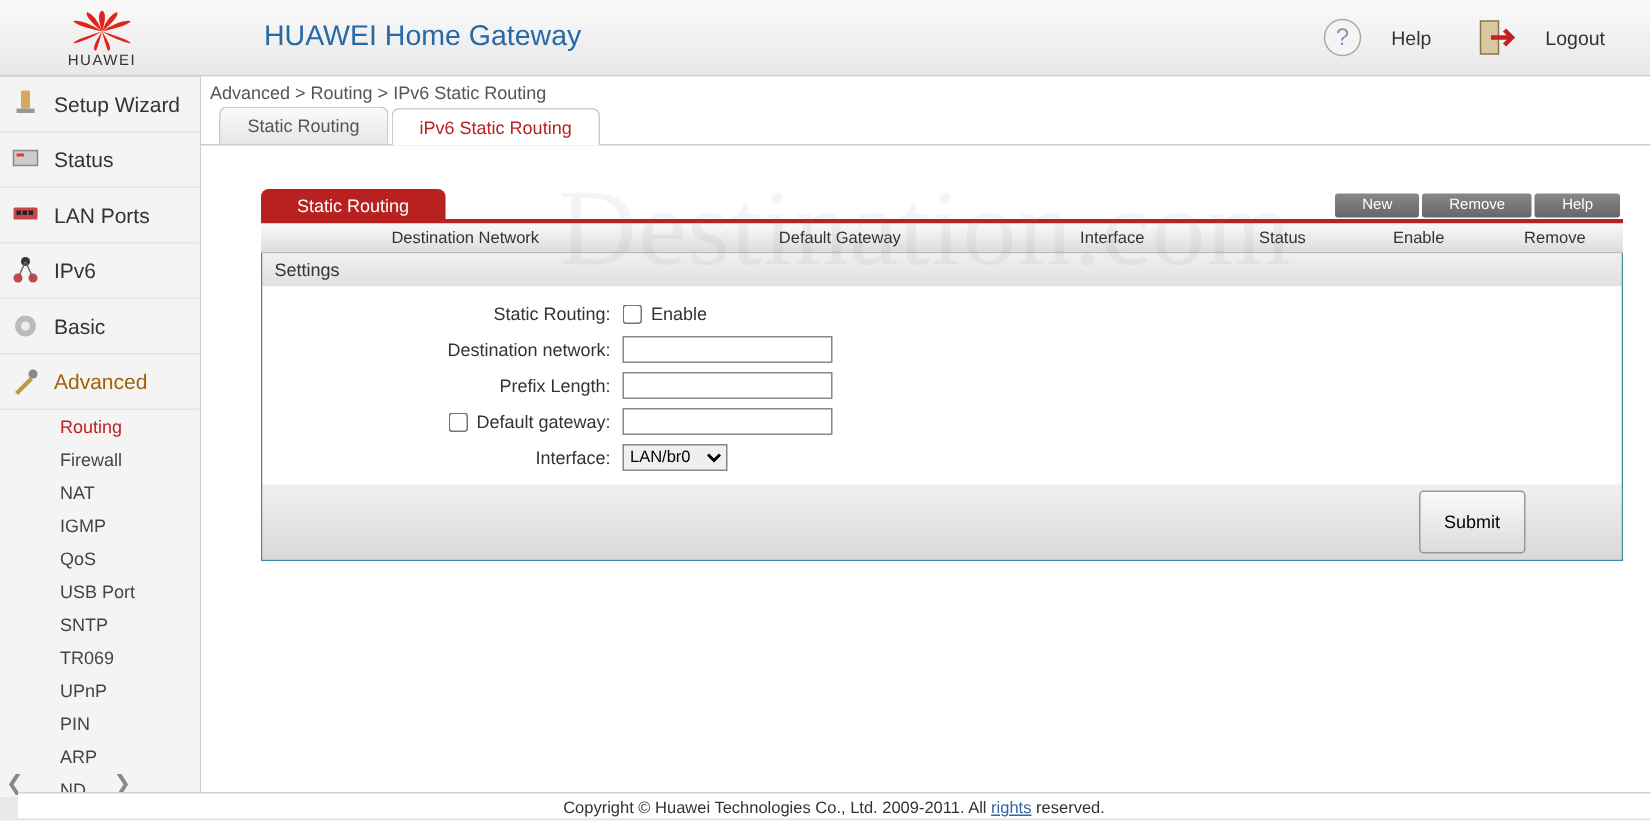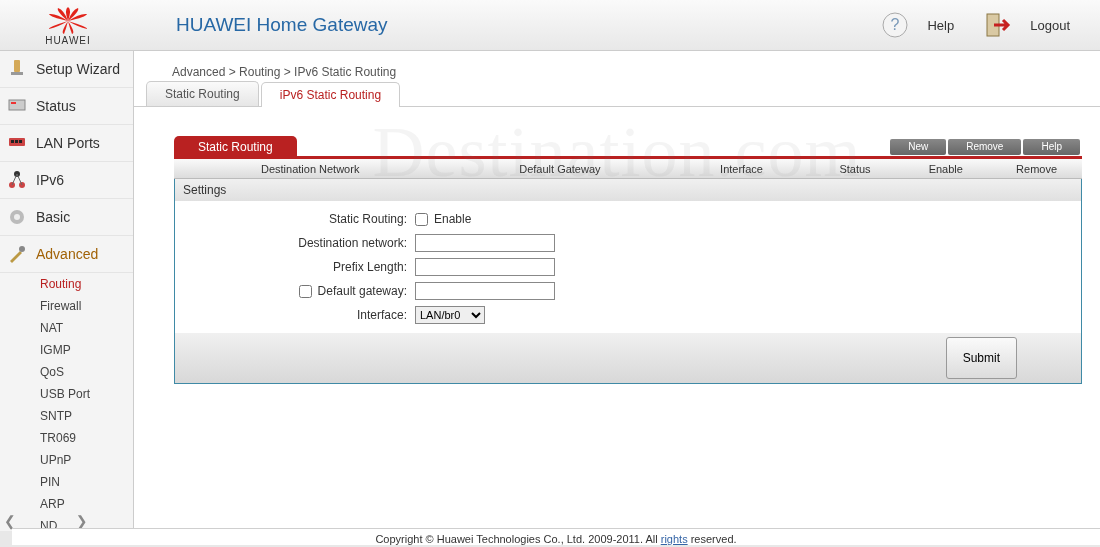--- a/index.html
+++ b/index.html
@@ -19,21 +19,21 @@
 .sidebar { width: 134px; background: #f4f4f4; border-right: 1px solid #ccc; overflow-y: auto; overflow-x: hidden; position: relative; }
 .nav-item { display: flex; align-items: center; gap: 8px; padding: 7px 6px; font-size: 14px; color: #333; cursor: pointer; border-bottom: 1px solid #e4e4e4; }
 .nav-item.active { color: #a16207; }
 .nav-icon { width: 22px; height: 22px; display: flex; align-items: center; justify-content: center; }
 .subnav { padding-left: 28px; }
 .subnav-item { padding: 4px 0; font-size: 12px; color: #444; cursor: pointer; margin-left: 12px; }
 .subnav-item.active { color: #b92121; }
 .scroll-arrows { position: absolute; bottom: 2px; left: 4px; display: flex; gap: 60px; font-size: 14px; color: #888; }
 
 .main { flex: 1; background: #fff; position: relative; overflow: hidden; }
-.breadcrumb { font-size: 12px; color: #555; padding: 14px 6px 2px; margin-left: 32px; }
+.breadcrumb { font-size: 12px; color: #555; padding: 4px 6px 2px; }
 .tabs { display: flex; padding-left: 12px; border-bottom: 1px solid #ccc; height: 26px; }
 .tab { padding: 5px 18px 4px; font-size: 12px; color: #555; border: 1px solid #ccc; border-bottom: none; background: linear-gradient(#fafafa,#e6e6e6); border-radius: 5px 5px 0 0; margin-right: 2px; cursor: pointer; }
 .tab.active { color: #b92121; background: #fff; position: relative; top: 1px; }
 
 .content { padding: 30px 18px 0 40px; }
 
 .section-bar { display: flex; align-items: center; border-bottom: 3px solid #b92121; height: 22px; }
 .section-title { background: #b92121; color: #fff; font-size: 12px; padding: 3px 24px; border-radius: 5px 5px 0 0; height: 22px; display: flex; align-items: center; }
 .section-actions { margin-left: auto; display: flex; gap: 2px; padding-right: 2px; }
 .small-btn { background: linear-gradient(#888,#666); color: #fff; font-size: 10px; padding: 1px 18px; border: none; cursor: pointer; border-radius: 2px; height: 16px; }

